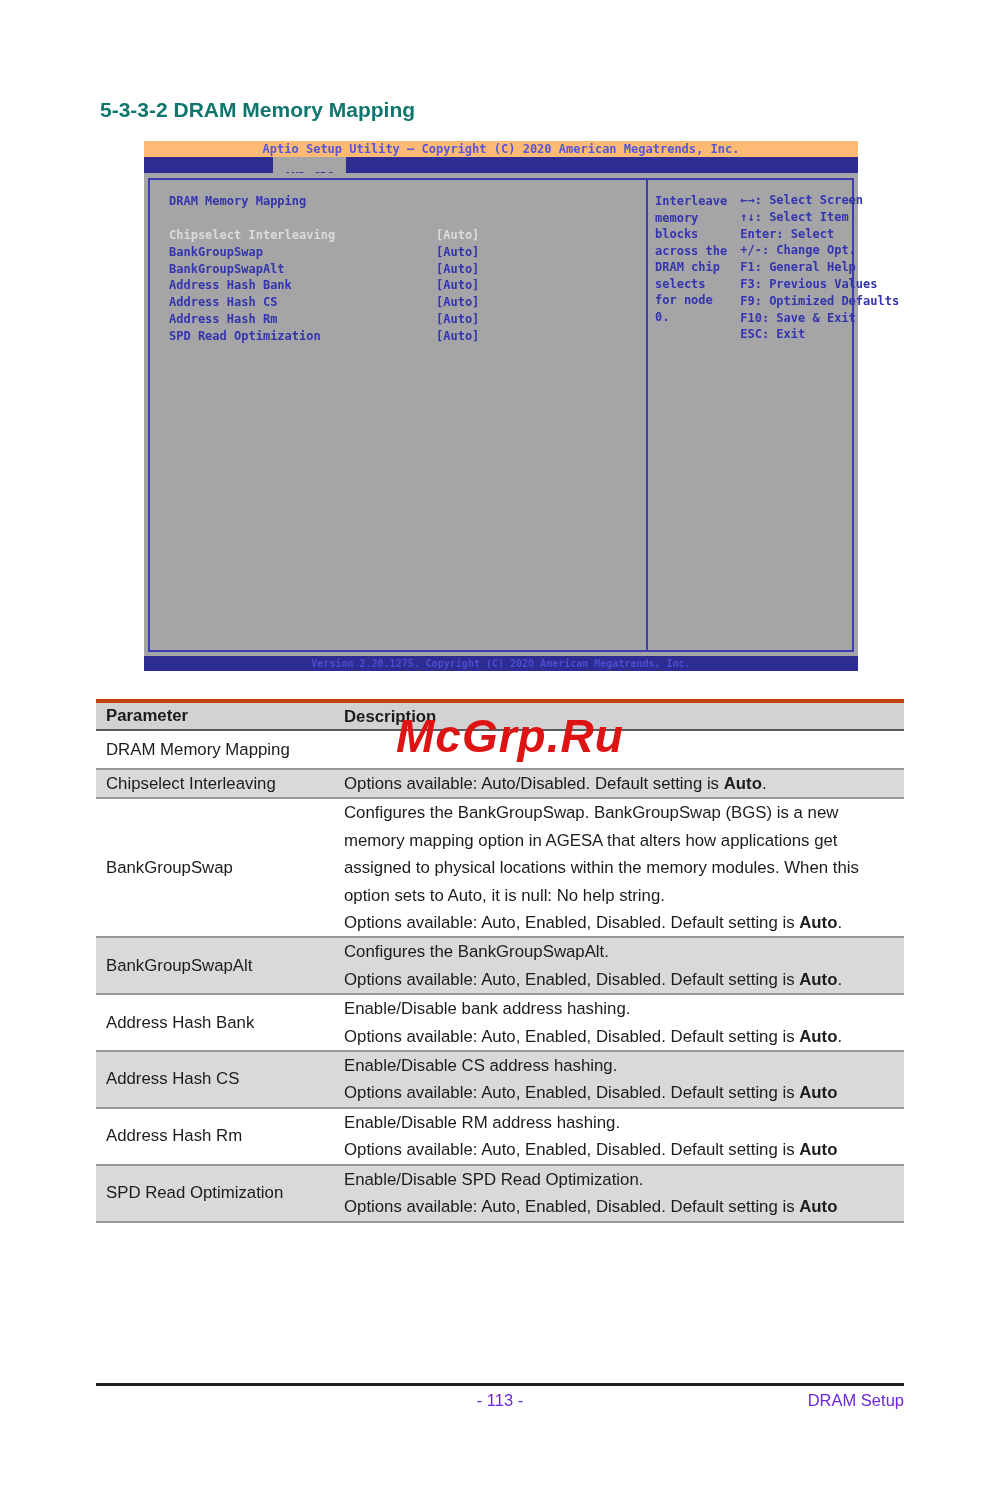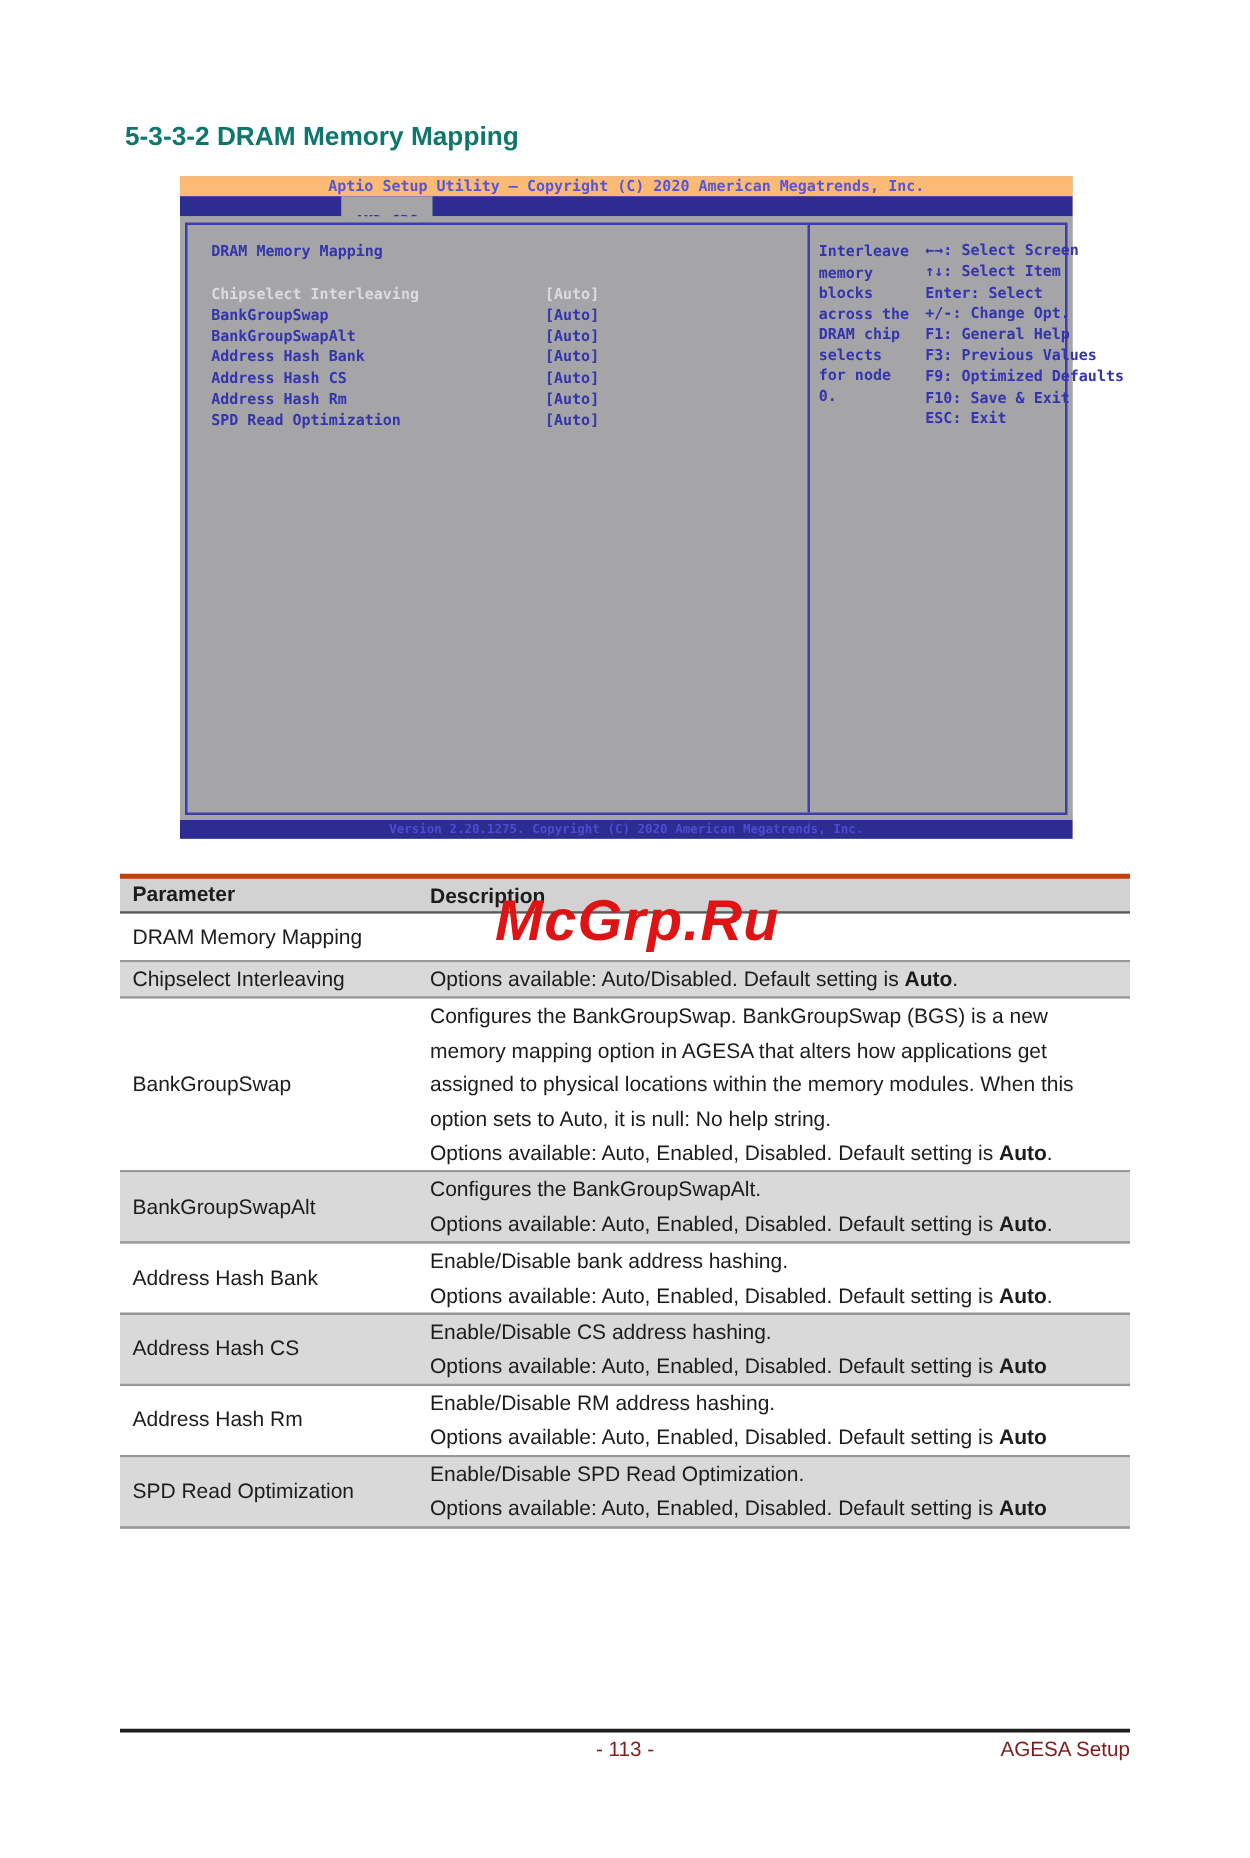--- a/index.html
+++ b/index.html
@@ -96,21 +96,21 @@
     letter-spacing:1px;
   }
 
   
   .footer-rule {
     position:absolute; left:96px; top:1383px; width:808px; height:3px;
     background:#1f1f1f;
   }
   .footer-row {
     position:absolute; left:96px; top:1391px; width:808px; height:22px;
-    font-size:16.5px; color:#7f1d1d;
+    font-size:16.5px; color:#6d28d9;
   }
   .footer-page { position:absolute; left:0; width:100%; text-align:center; }
   .footer-label { position:absolute; right:0; top:0; }
 </style>
 </head>
 <body>
 
 <div class="section-title">5-3-3-2 DRAM Memory Mapping</div>
 
 <div class="bios">
@@ -246,14 +246,14 @@
       <div class="desc-line">Enable/Disable SPD Read Optimization.</div>
       <div class="desc-line"><span>Options available: Auto, Enabled, Disabled. Default setting is </span><b>Auto</b><span></span></div>
     </div>
   </div>
 
 </div>
 
 <div class="footer-rule"></div>
 <div class="footer-row">
   <div class="footer-page">- 113 -</div>
-  <div class="footer-label">AGESA Setup</div>
+  <div class="footer-label">DRAM Setup</div>
 </div>
 
 </body></html>

